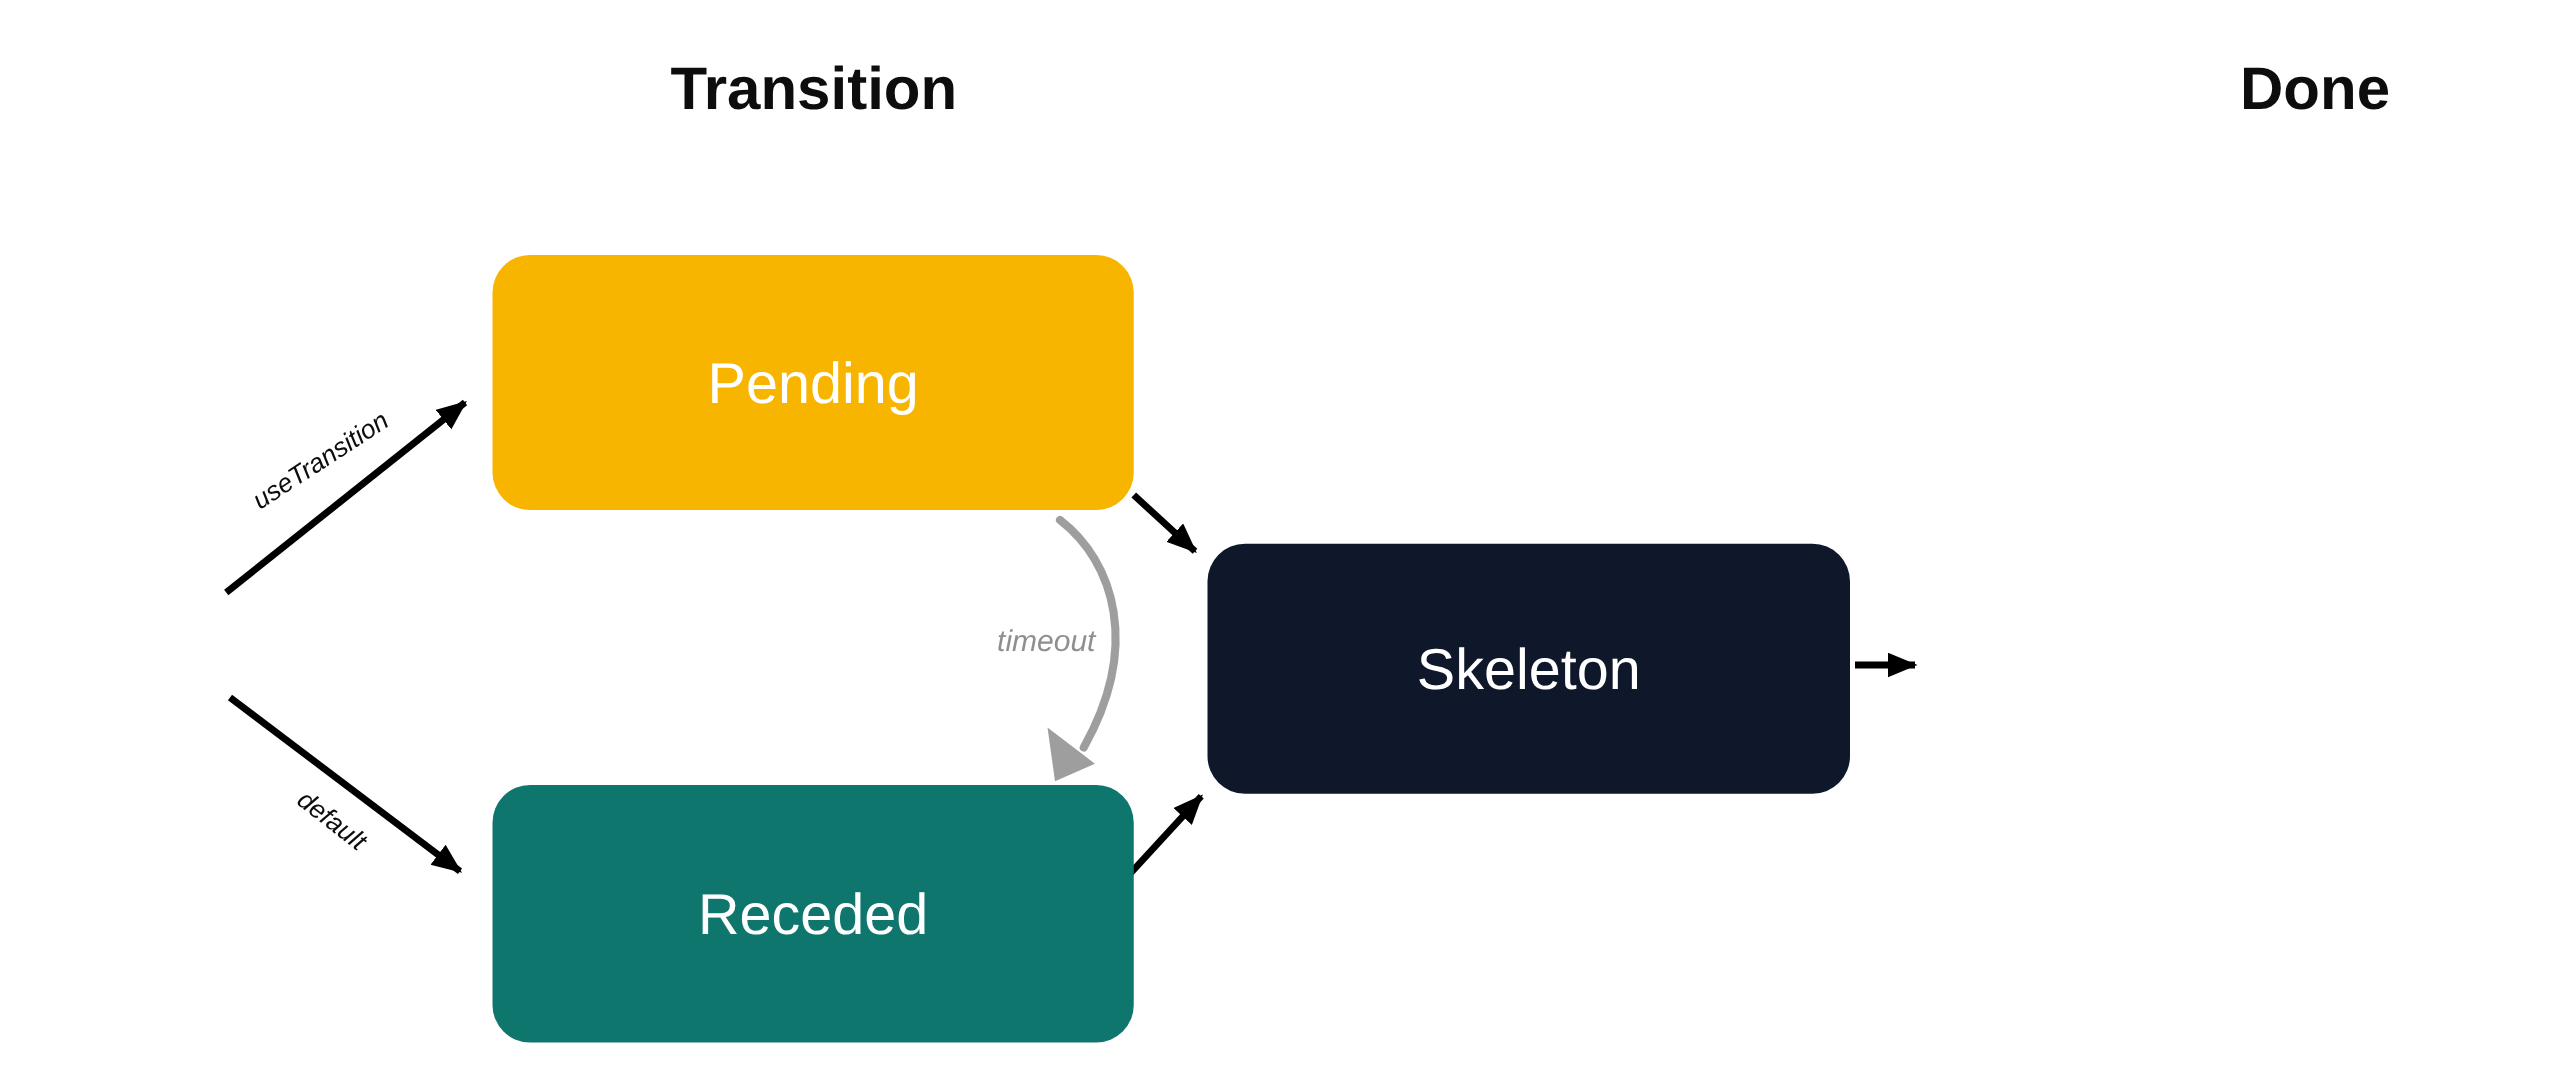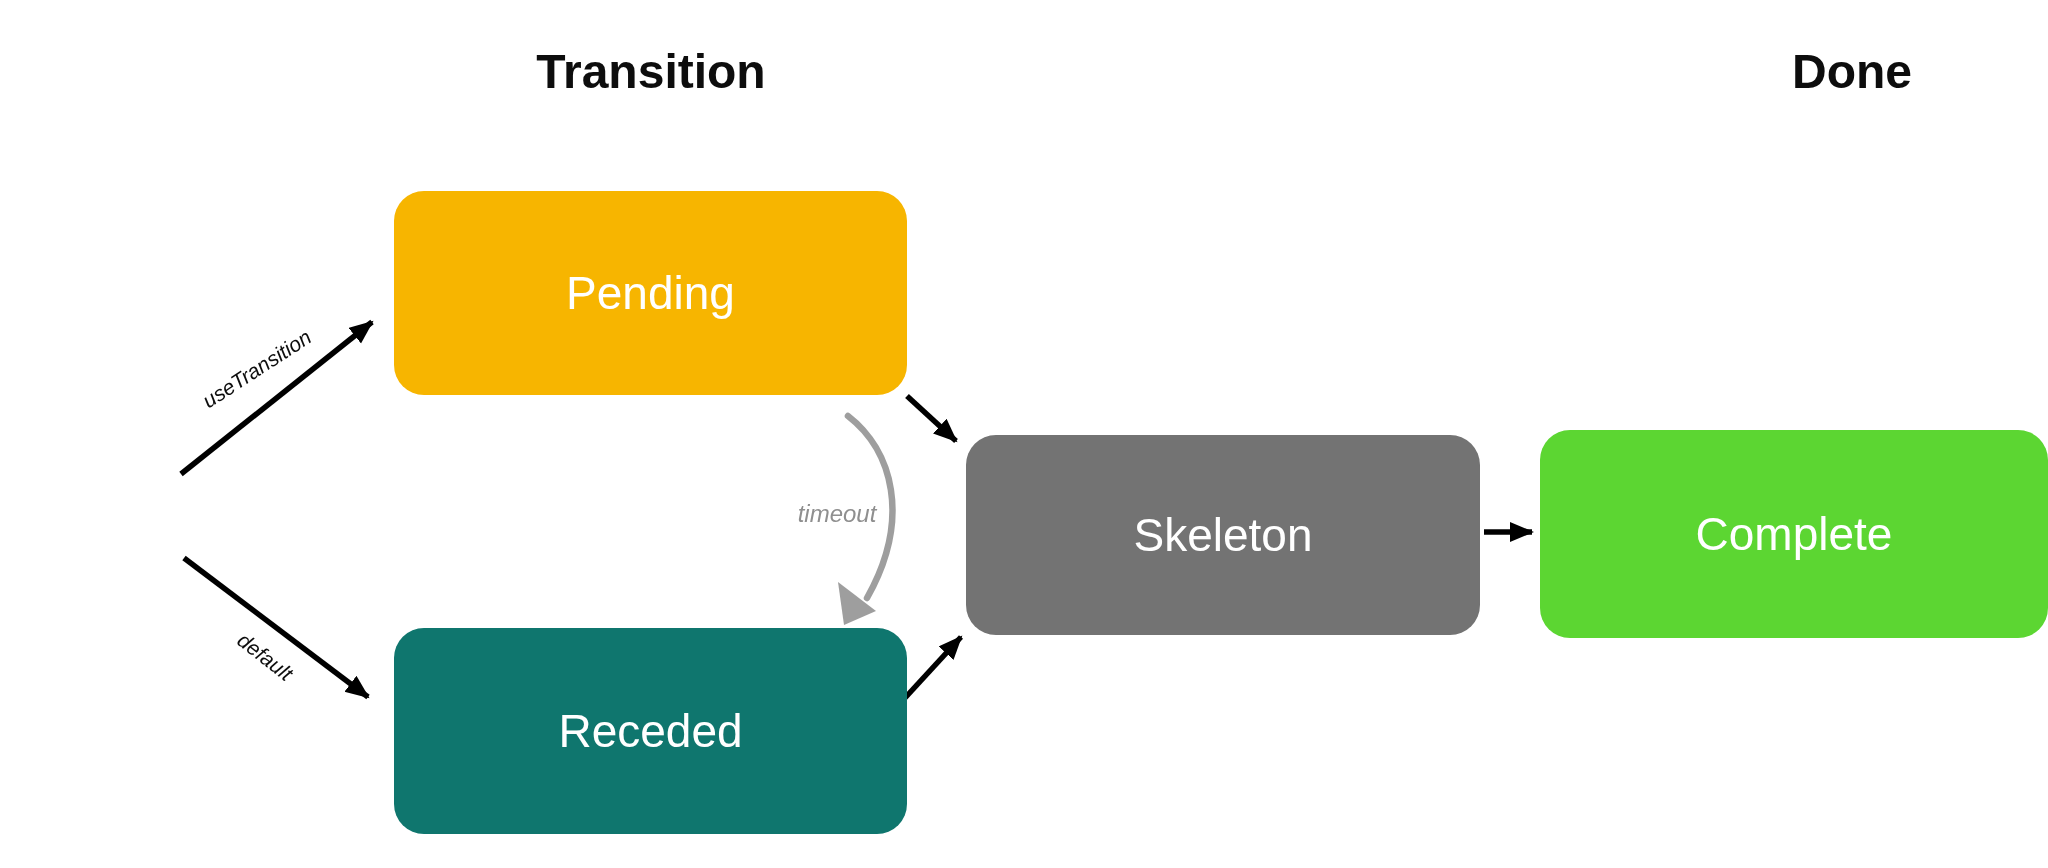--- a/index.html
+++ b/index.html
@@ -37,21 +37,21 @@
     position: absolute;
     border-radius: 30px;
     display: flex;
     align-items: center;
     justify-content: center;
     color: #ffffff;
     font-size: 46px;
     font-weight: 400;
     white-space: nowrap;
   }
-  .node-pending  { left: 370px;  top: 191px; width: 513px; height: 204px; }
+  .node-pending  { left: 370px;  top: 204px; width: 513px; height: 204px; }
   .node-receded  { left: 370px;  top: 628px; width: 513px; height: 206px; }
   .node-skeleton { left: 942px;  top: 435px; width: 514px; height: 200px; }
   .node-complete { left: 1516px; top: 430px; width: 508px; height: 208px; }
   .edge-label {
     position: absolute;
     font-style: italic;
     color: #0d0d0d;
     white-space: nowrap;
   }
   .lbl-usetransition {
@@ -106,24 +106,21 @@
     <path d="M 824 416 C 868 450, 888 518, 843 598" fill="none" stroke="#999999" stroke-width="6.5" stroke-linecap="round" opacity="0.95"></path>
     <polygon points="820,625 814,582 852,611" fill="#999999" opacity="0.95"></polygon>
   </svg>
 
   <div class="node node-pending" style="background: rgb(247, 181, 0); color: rgb(255, 255, 255);">
     <span>Pending</span>
   </div>
   <div class="node node-receded" style="background: #0f766e; color: rgb(255, 255, 255);">
     <span>Receded</span>
   </div>
-  <div class="node node-skeleton" style="background: #737373; color: rgb(255, 255, 255);">
+  <div class="node node-skeleton" style="background: #0f172a; color: rgb(255, 255, 255);">
     <span>Skeleton</span>
-  </div>
-  <div class="node node-complete" style="background: rgb(92, 214, 50); color: rgb(255, 255, 255);">
-    <span>Complete</span>
   </div>
 
   <div class="edge-label lbl-usetransition">useTransition</div>
   <div class="edge-label lbl-default">default</div>
   <div class="edge-label lbl-timeout">timeout</div>
 
 </div>
 
 </body></html>

